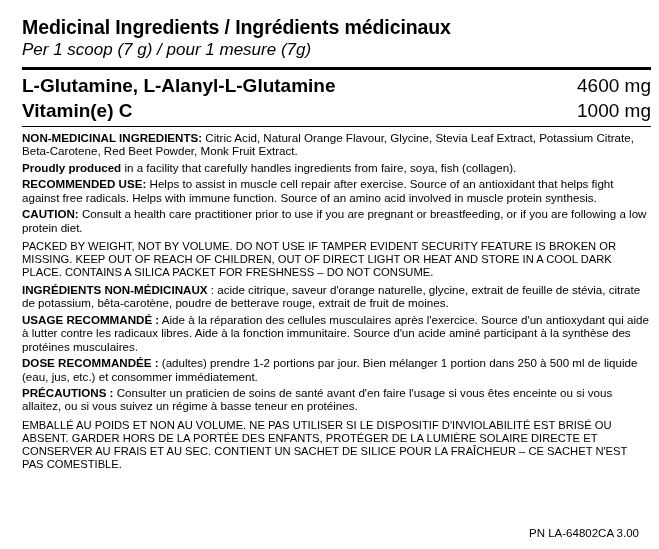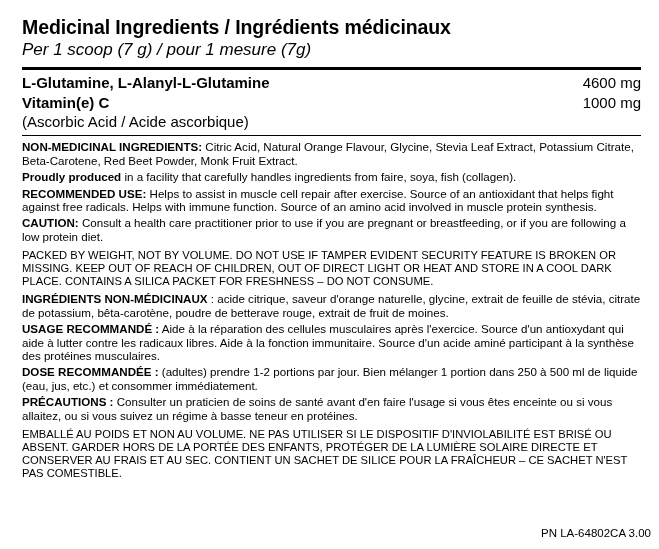--- a/index.html
+++ b/index.html
@@ -12,21 +12,21 @@
     height: 549px;
     font-family: "Liberation Sans", sans-serif;
     color: #000000;
     -webkit-font-smoothing: antialiased;
   }
   .panel {
     position: relative;
     width: 659px;
     height: 549px;
     box-sizing: border-box;
-    padding: 14px 18px 6px 22px;
+    padding: 14px 8px 6px 22px;
   }
   .title {
     font-size: 19.5px;
     font-weight: bold;
     letter-spacing: -0.1px;
     line-height: 1.15;
     margin: 2px 0 2px 0;
   }
   .serving {
     font-size: 17px;
@@ -43,21 +43,21 @@
     margin: 0;
   }
   table.nutrients {
     width: 100%;
     border-collapse: collapse;
     margin: 0;
   }
   table.nutrients td {
     padding: 0;
     vertical-align: top;
-    font-size: 15px;
+    font-size: 19px;
     line-height: 1.32;
   }
   td.nut-name {
     text-align: left;
     font-weight: bold;
   }
   td.nut-name.plain {
     font-weight: normal;
   }
   td.nut-amount {
@@ -84,21 +84,21 @@
     font-weight: bold;
   }
   .caps {
     font-size: 11.2px;
   }
   .gap-sm {
     height: 3px;
   }
   .footer {
     position: absolute;
-    right: 8px;
+    right: 20px;
     bottom: 10px;
     font-size: 11.5px;
     text-align: right;
   }
 </style>
 </head>
 <body>
 
 <div class="panel">
 
@@ -110,24 +110,20 @@
   <div class="nut-rows">
     <table class="nutrients">
       <tbody>
           <tr>
         <td class="nut-name">L-Glutamine, L-Alanyl-L-Glutamine</td>
         <td class="nut-amount">4600 mg</td>
       </tr>
       <tr>
         <td class="nut-name">Vitamin(e) C</td>
         <td class="nut-amount">1000 mg</td>
-      </tr>
-      <tr>
-        <td class="nut-name plain">(Ascorbic Acid / Acide ascorbique)</td>
-        <td class="nut-amount"></td>
       </tr>
     </tbody>
       </table>
   </div>
 
   <div class="rule-thin"></div>
 
   <div class="body-block">
     <p class="tight"><span class="lbl">NON-MEDICINAL INGREDIENTS:</span><span> Citric Acid, Natural Orange Flavour, Glycine, Stevia Leaf Extract, Potassium Citrate, Beta-Carotene, Red Beet Powder, Monk Fruit Extract.</span></p>
 

